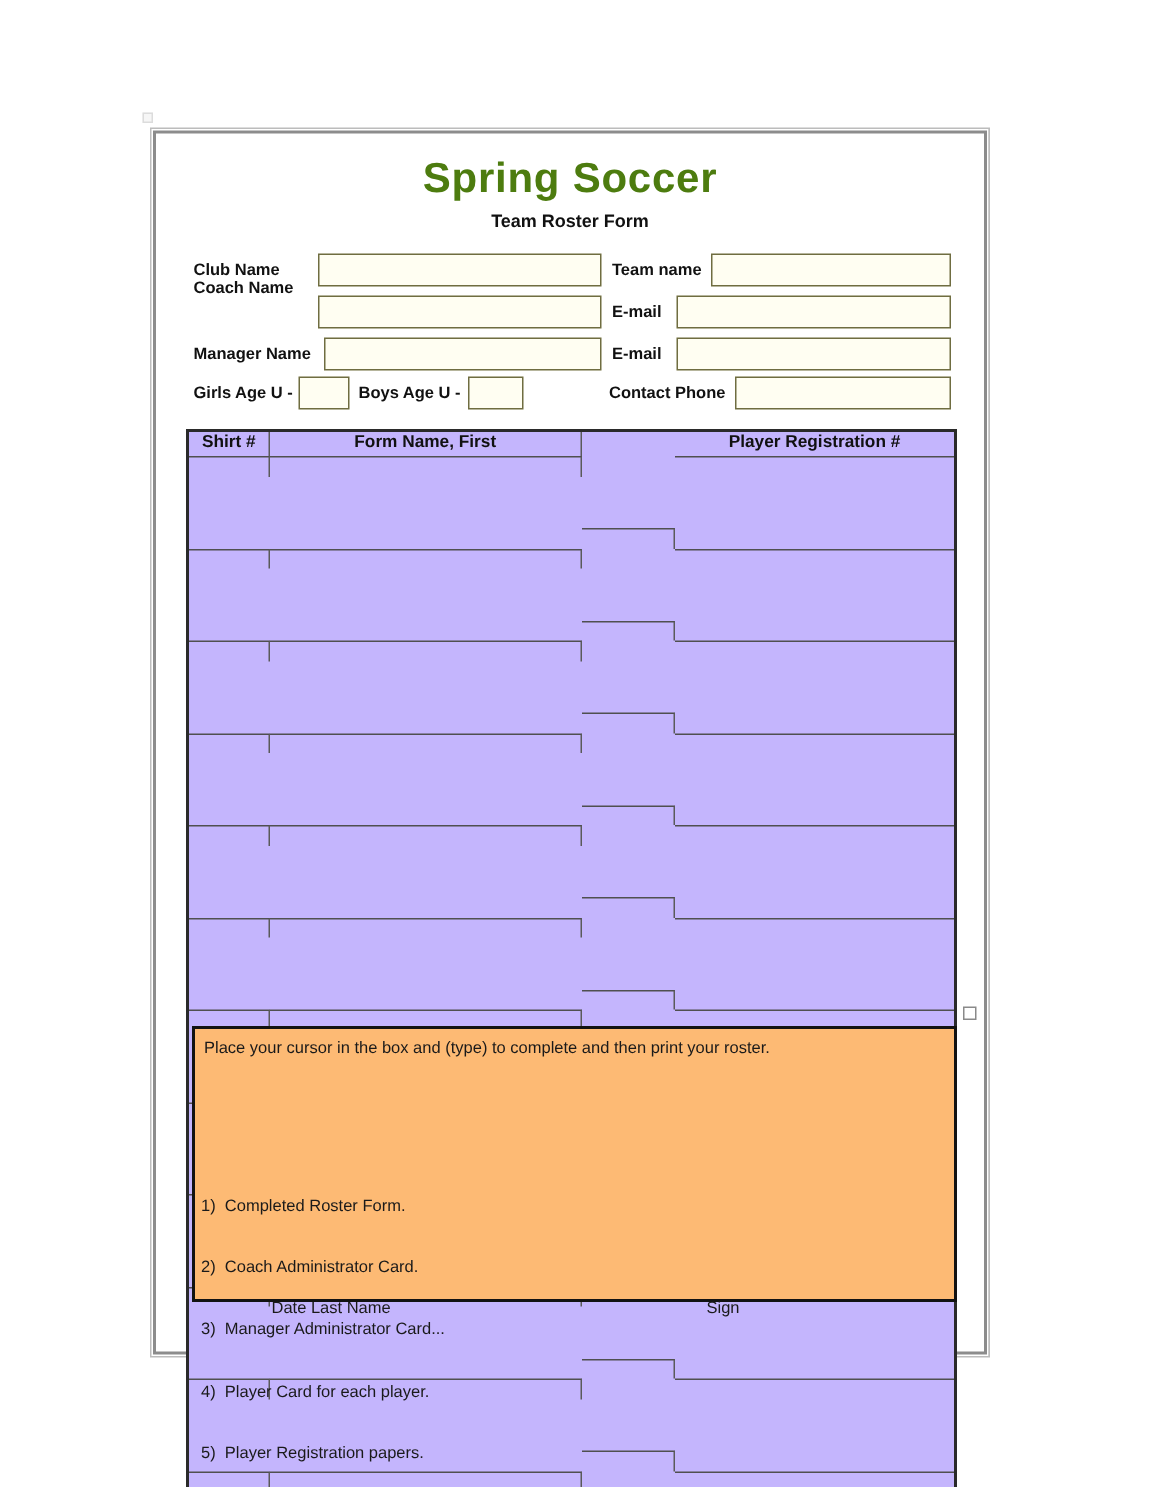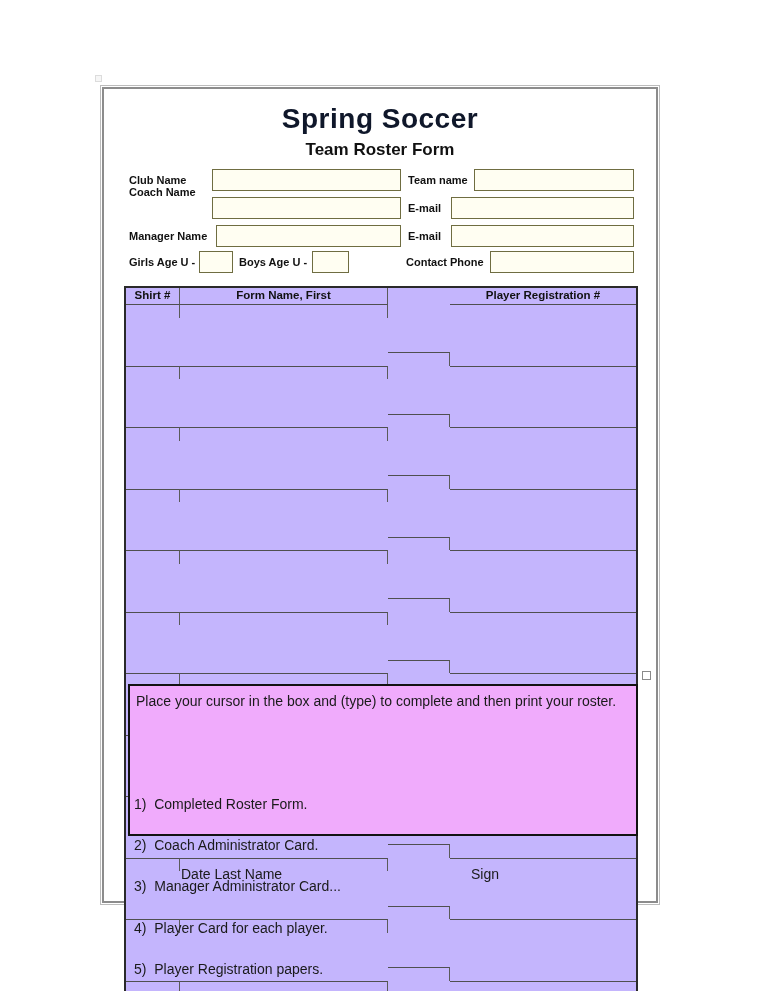--- a/index.html
+++ b/index.html
@@ -9,21 +9,21 @@
   .page { position:absolute; left:100px; top:85px; width:560px; height:820px;
     background:#ffffff; border:1px solid #bcbcbc;
     box-shadow: inset 0 0 0 1px #ffffff, inset 0 0 0 3px #8c8c8c; }
 
   .anchor-artifact { position:absolute; left:95px; top:75px; width:7px; height:7px;
     border:1px solid #dcdcdc; background:#f6f6f6; }
 
   .page-title { position:absolute; top:17px; left:0; width:100%; text-align:center;
     font-size:28px; font-weight:bold; letter-spacing:0.5px; }
   .page-subtitle { position:absolute; top:54px; left:0; width:100%; text-align:center;
-    font-size:17px; font-weight:bold; color:#111; }
+    font-size:12px; font-weight:bold; color:#111; }
 
   .lbl { position:absolute; font-size:11px; font-weight:bold; white-space:nowrap; color:#111; }
   .field { position:absolute; height:22px; border:1px solid #6f6d41; background:#fffef2;
     font-size:11px; padding:0 4px; outline:none; }
 
   
   .roster { position:absolute; left:23px; top:200px; width:514px;
     border:2px solid #2a2a2a; background:#c4b5fd; }
   .r-head { display:flex; height:16px; }
   .r-head .hc { font-size:11.5px; font-weight:bold; text-align:center; line-height:15px;
@@ -36,37 +36,37 @@
   .c0 { width:54px; border-right:1px solid #5a5a5a; }
   .c1 { width:208px; border-right:1px solid #5a5a5a; }
   .c2 { width:62px; border-right:1px solid #5a5a5a;margin-top:48px; }
   .c3 { flex:1; }
   .r-head .c0,.r-head .c1,.r-head .c2 { border-right:1px solid #5a5a5a; }
 
   .resize-handle { position:absolute; left:541px; top:585px; width:9px; height:9px;
     border:1px solid #8a8a8a; background:#ffffff; }
 
   
-  .instr-box { position:absolute; left:27px; top:598px; width:510px; height:152px;
-    border:2px solid #121212; background:#f0abfc; font-size:14px; }
+  .instr-box { position:absolute; left:27px; top:598px; width:510px; height:184px;
+    border:2px solid #121212; background:#fdba74; font-size:11px; }
   .instr-line1 { position:absolute; top:7px; left:6px; right:6px; }
   .instr-line2 { position:absolute; top:58px; left:10px; right:4px; }
   .instr-items { position:absolute; top:84px; left:4px; line-height:13.8px; white-space:pre-wrap; }
   .instr-verified { position:absolute; top:166px; left:9px; }
   .instr-date { position:absolute; top:180px; left:31px;padding-left:20px; }
   .instr-sign { position:absolute; top:180px; left:341px; }
 </style>
 </head>
 <body>
 
 <div class="anchor-artifact"></div>
 
 <div class="page">
 
-  <div class="page-title" style="color: #0f172a;">Spring Soccer</div>
+  <div class="page-title" style="color: #4d7c0f;">Spring Soccer</div>
   <div class="page-subtitle">Team Roster Form</div>
 
   <span class="lbl" style="left:28px; top:88px;">Club Name</span>
   <input class="field" style="left: 111px; top: 83px; width: 189px;" value="">
   <span class="lbl" style="left:307px; top:88px;">Team name</span>
   <input class="field" style="left: 373px; top: 83px; width: 160px;" value="">
 
   <span class="lbl" style="left:28px; top:100px;">Coach Name</span>
   <input class="field" style="left: 111px; top: 111px; width: 189px;" value="">
   <span class="lbl" style="left:307px; top:116px;">E-mail</span>

